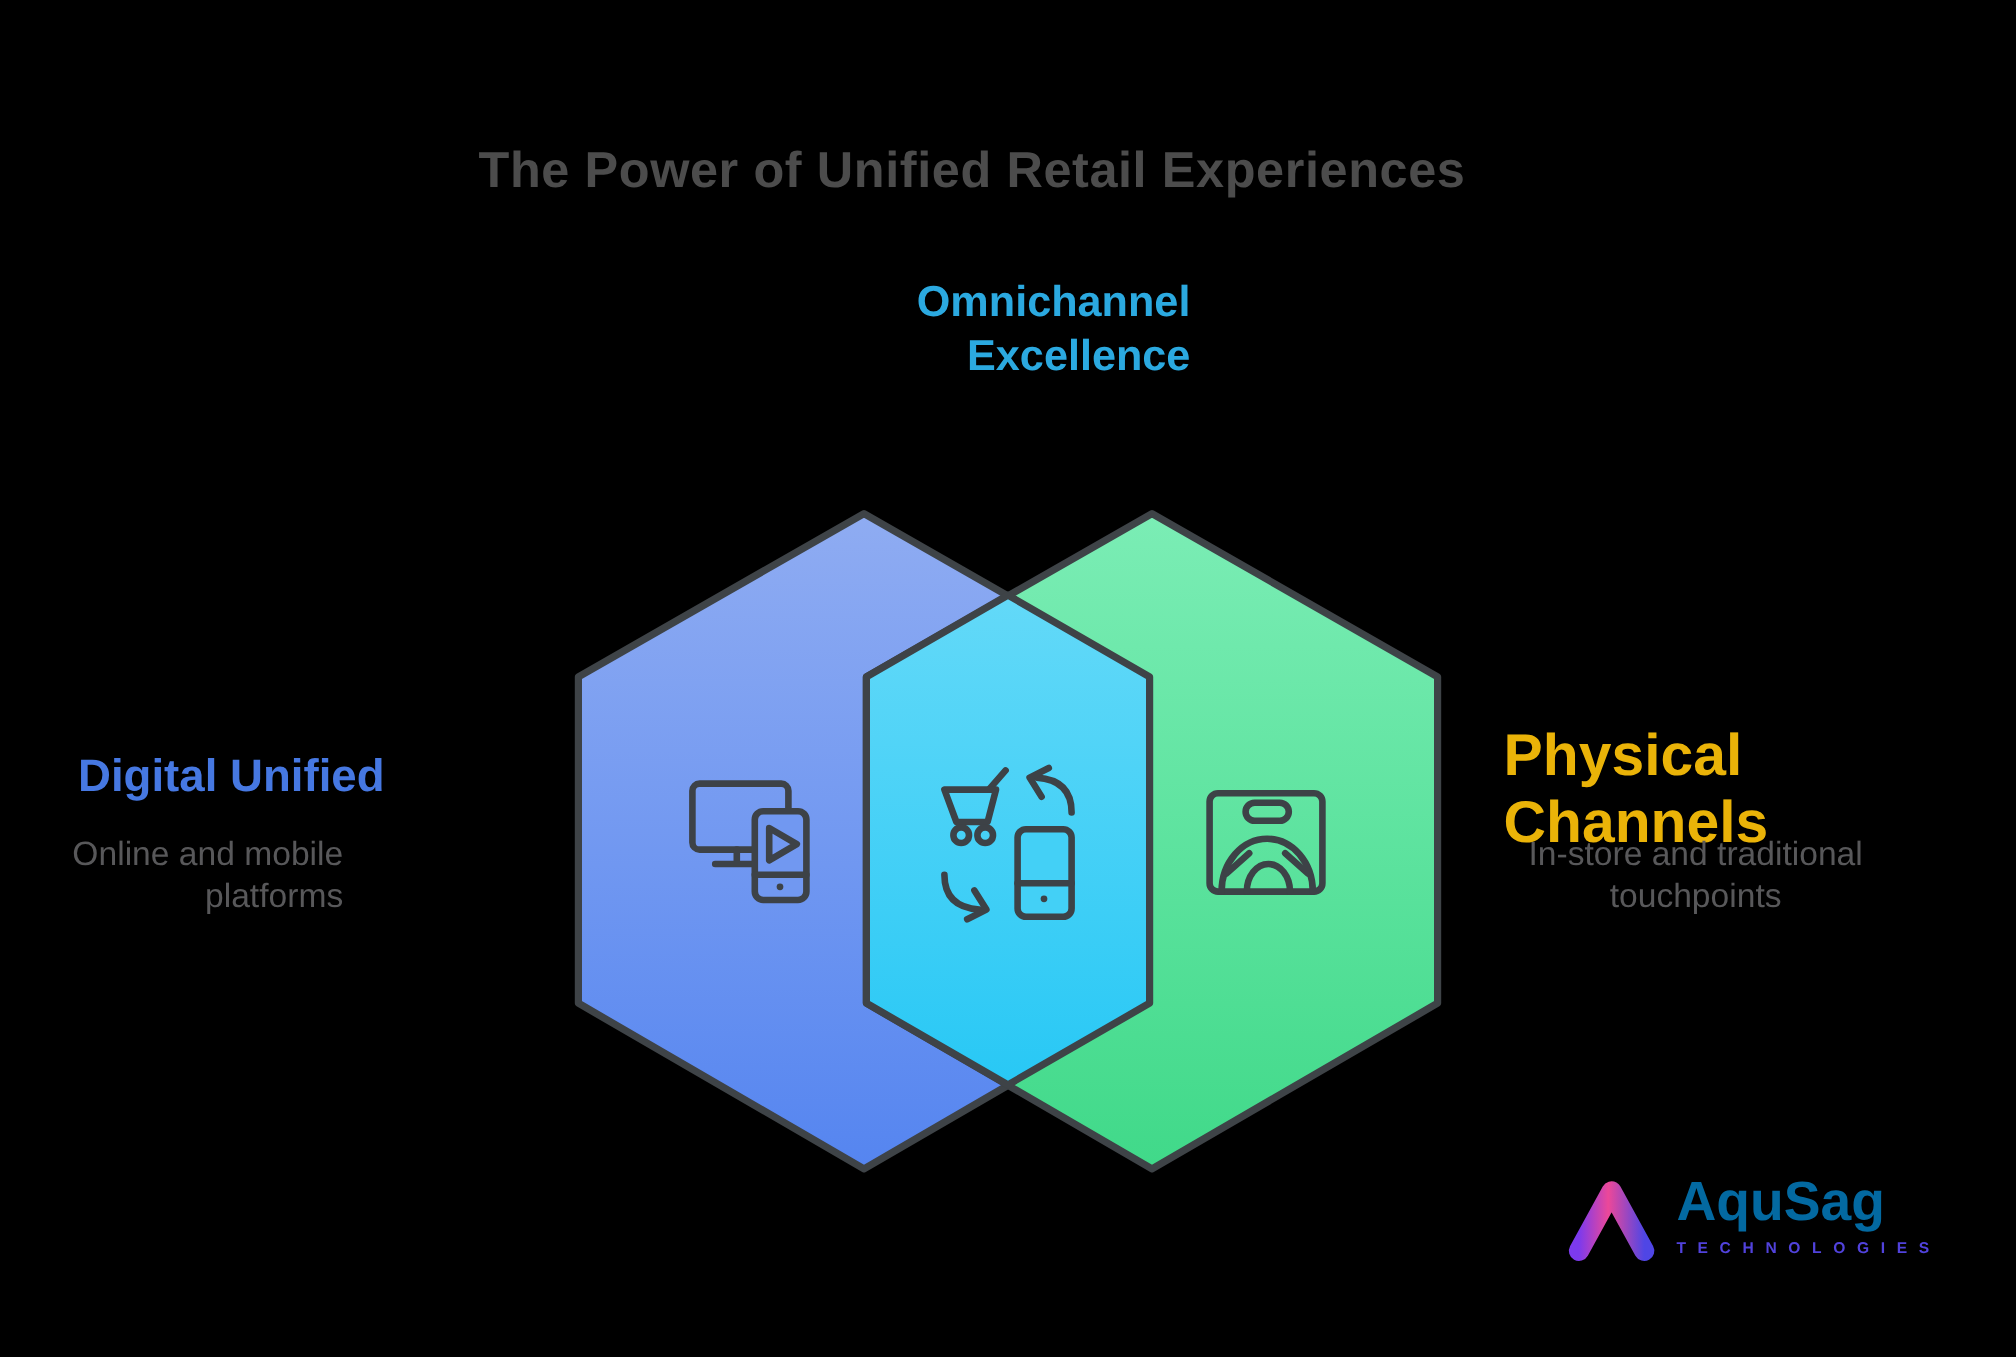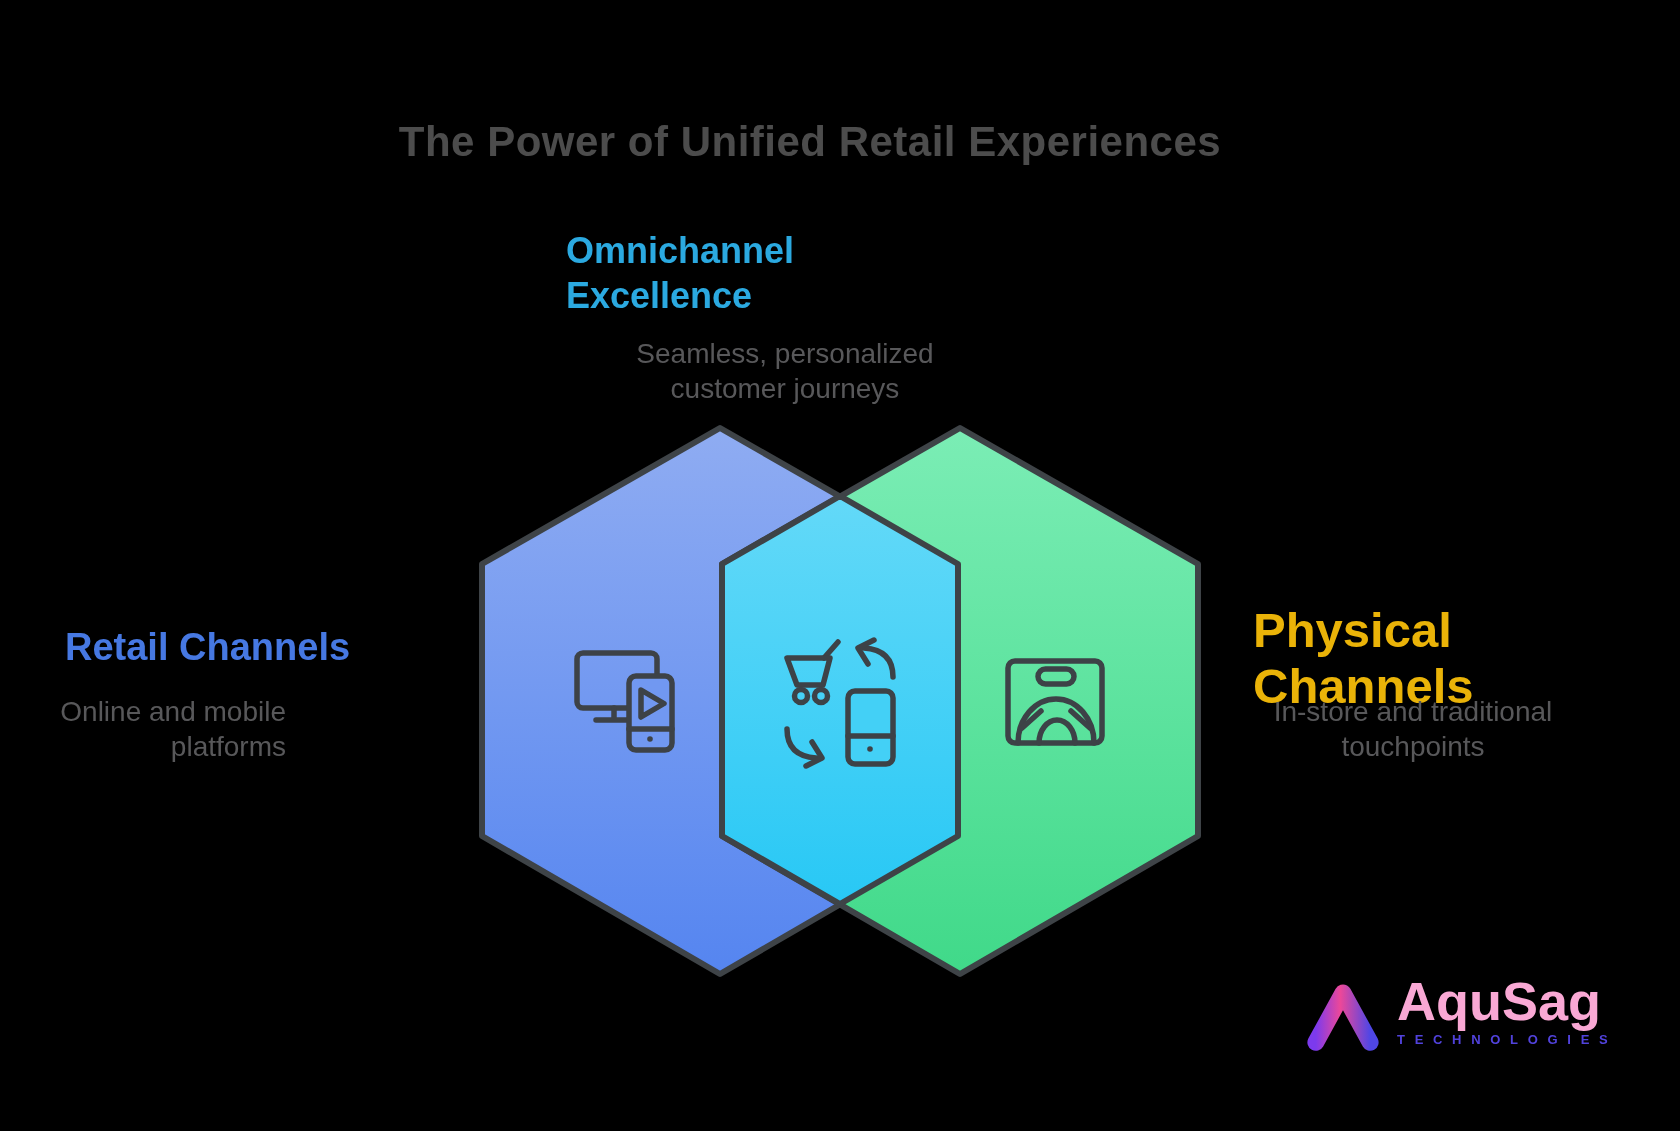--- a/index.html
+++ b/index.html
@@ -8,32 +8,32 @@
     font-family:"Liberation Sans", sans-serif;
     margin-top:16px;
   }
   .abs{position:absolute;}
   .title{
     left:170px;top:102px;width:1280px;text-align:center;
     font-size:42px;font-weight:bold;color:#4C4C4C;letter-spacing:.5px;
   }
   .heading{font-weight:bold;white-space:pre-line;}
   .desc{white-space:pre-line;color:#58585A;font-size:28px;line-height:35px;}
-  .center-heading{left:566px;top:212px;width:400px;text-align:left;
+  .center-heading{left:592px;top:212px;width:400px;text-align:right;
     font-size:36px;line-height:45px;color:#2BA9E0;}
   .center-desc{left:585px;top:320px;width:400px;text-align:center;}
   .left-heading{left:65px;top:610px;font-size:38px;color:#4678E2;}
   .left-desc{left:60px;top:678px;width:226px;text-align:right;}
   .right-heading{left:1253px;top:586px;font-size:49px;color:#eab308;}
   .right-desc{left:1253px;top:678px;width:320px;text-align:center;}
   .venn{left:0;top:0;width:1680px;height:1131px;}
   .logo{left:1303px;top:958px;display:flex;align-items:flex-start;}
   .logo-icon{width:80px;height:76px;margin-top:4px;}
   .logo-text{margin-left:14px;}
-  .logo-wordmark{font-size:54px;line-height:54px;font-weight:bold;color:#f9a8d4;}
+  .logo-wordmark{font-size:46px;line-height:54px;font-weight:bold;color:#0369a1;}
   .logo-tagline{margin-top:4px;font-size:13px;font-weight:bold;color:#5142DC;letter-spacing:9.7px;white-space:nowrap;}
 </style>
 </head>
 <body>
 
 <div class="canvas">
 
   <div class="abs title">The Power of Unified Retail Experiences</div>
 
   <svg class="abs venn" viewBox="0 0 1680 1131">
@@ -89,24 +89,22 @@
       <rect x="1038" y="653" width="36" height="15" rx="7.5"></rect>
       <path d="M 1018 727 A 38 44 0 0 1 1094 727"></path>
       <path d="M 1039 727 A 18 23 0 0 1 1075 727"></path>
       <path d="M 1022 712 L 1041 695"></path>
       <path d="M 1071 695 L 1090 712"></path>
     </g>
   </svg>
 
   <div class="abs heading center-heading">Omnichannel
 Excellence</div>
-  <div class="abs desc center-desc">Seamless, personalized
-customer journeys</div>
 
-  <div class="abs heading left-heading">Retail Channels</div>
+  <div class="abs heading left-heading">Digital Unified</div>
   <div class="abs desc left-desc">Online and mobile
 platforms</div>
 
   <div class="abs heading right-heading">Physical Channels</div>
   <div class="abs desc right-desc">In-store and traditional
 touchpoints</div>
 
   <div class="abs logo">
     <svg class="logo-icon" viewBox="0 0 100 90">
       <path d="M 16 78 L 50 16 L 84 78" fill="none" stroke="url(#g-logo)" stroke-width="21" stroke-linecap="round" stroke-linejoin="round"></path>

